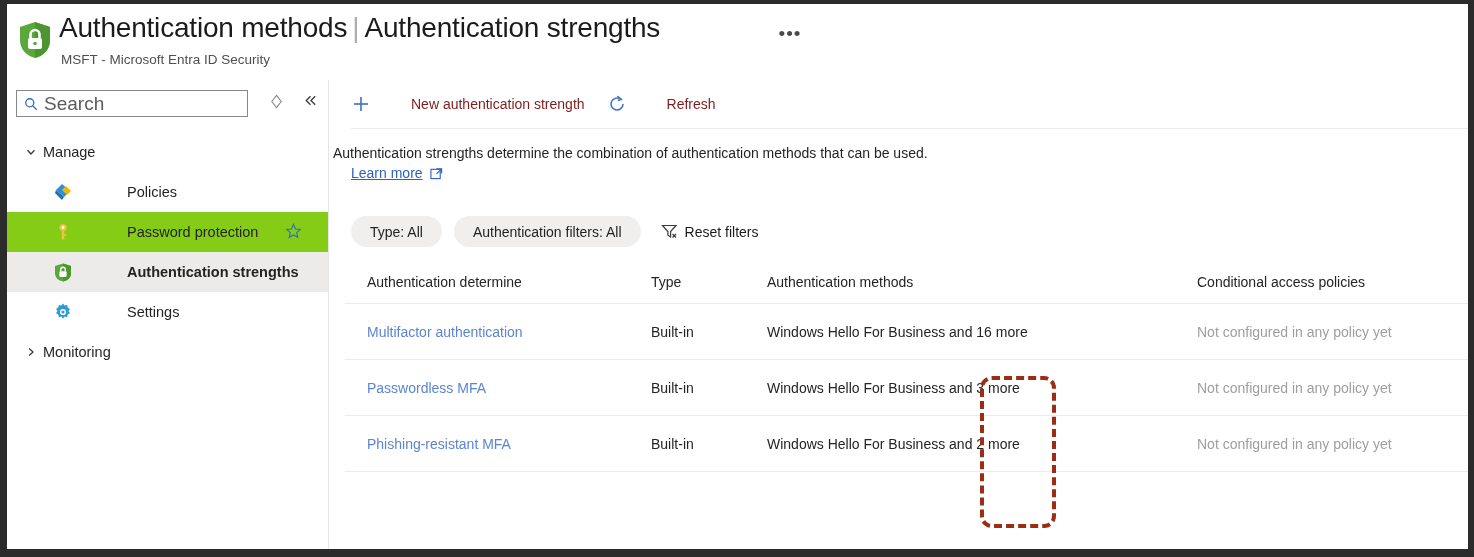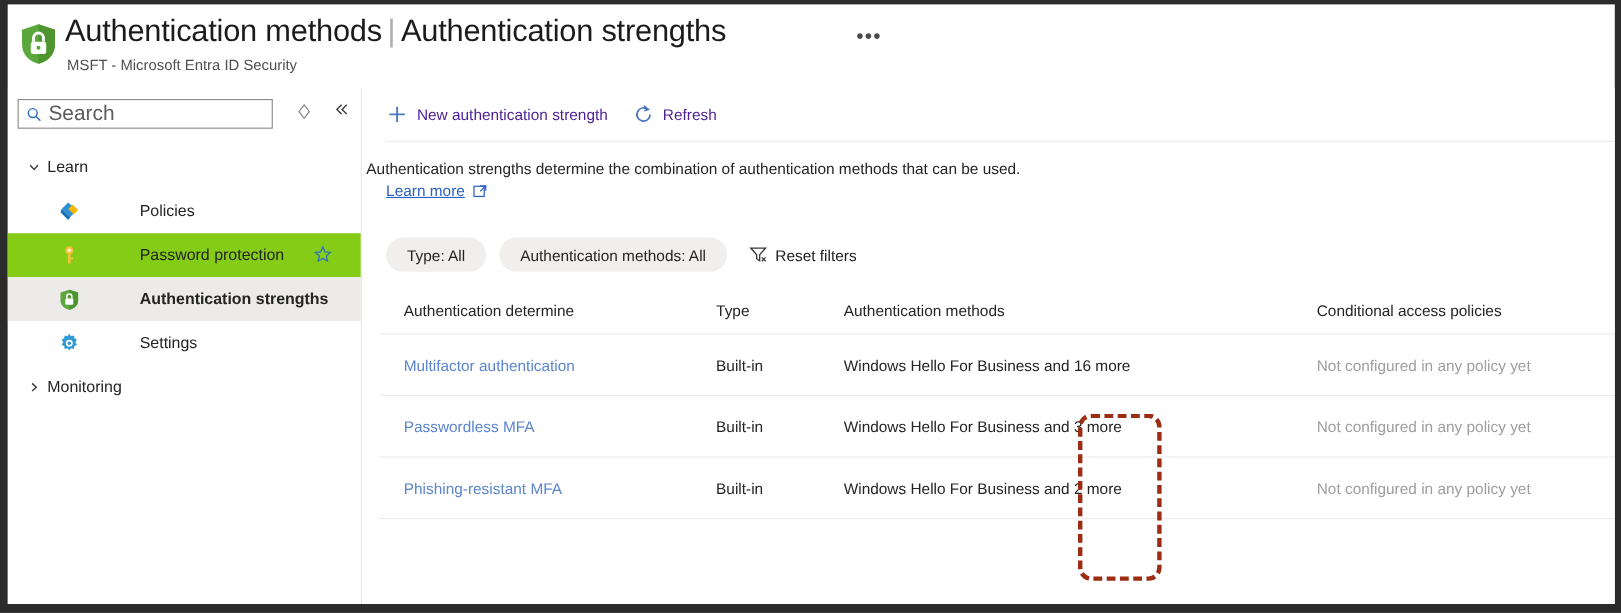--- a/index.html
+++ b/index.html
@@ -98,22 +98,23 @@
 
   
   #rightpane { position: absolute; left: 322px; top: 76px; right: 0; bottom: 0; background: #fff; }
 
   #cmdbar {
     position: absolute; left: 0; top: 0; height: 48px; width: 100%;
     display: flex; align-items: center; padding-left: 22px;
   }
   .cmd-btn {
     display: flex; align-items: center; height: 34px;
-    font-size: 14px; color: #4c1d95; margin-right: 22px;
+    font-size: 14px; color: #7f1d1d; margin-right: 22px;
     white-space: nowrap;
+    gap: 32px;
   }
   .cmd-ico { width: 20px; height: 20px; margin-right: 8px; flex: none; }
   #cmd-underline { position: absolute; left: 22px; top: 48px; width: 1120px; height: 1px; background: #ececec; }
 
   #desc {
     position: absolute; left: 4px; top: 62px;
     font-size: 14px; color: #242424; line-height: 1.6;
   }
   #learn-more {
     position: absolute; left: 22px; top: 85px;
@@ -205,21 +206,21 @@
     </div>
 
     <div style="position:absolute; left:0; top:52px; width:100%;">
 
       <div class="nav-group">
         <span class="nav-chevron">
           <svg viewBox="0 0 12 12" width="12" height="12">
             <polyline points="2.5,4.2 6,8 9.5,4.2" fill="none" stroke="#3b3b3b" stroke-width="1.3"></polyline>
           </svg>
         </span>
-        <span>Learn</span>
+        <span>Manage</span>
       </div>
 
       <div class="nav-item">
         <span class="nav-ico">
           <svg viewBox="0 0 20 20" width="20" height="20">
             <path d="M9 2 L17 9 L11 15 L3 8 Z" fill="#2e8fd6"></path>
             <path d="M3 8 L11 15 L9 18 L2 11 Z" fill="#1f6fb2"></path>
             <path d="M13 4 L18 9 L14 13 L9 8 Z" fill="#f2b705"></path>
           </svg>
         </span>
@@ -313,21 +314,21 @@
         <svg viewBox="0 0 14 14" width="13" height="13">
           <rect x="1" y="2.5" width="10" height="10" fill="none" stroke="#2b61c4" stroke-width="1.2"></rect>
           <polyline points="7,2 12.5,2 12.5,7" fill="none" stroke="#2b61c4" stroke-width="1.2"></polyline>
           <line x1="7" y1="7.5" x2="12.5" y2="2" stroke="#2b61c4" stroke-width="1.2"></line>
         </svg>
       </span>
     </a>
 
     <div id="filters">
       <div class="chip">Type: All</div>
-      <div class="chip">Authentication methods: All</div>
+      <div class="chip">Authentication filters: All</div>
       <div id="reset-filters">
         <span id="funnel-ico">
           <svg viewBox="0 0 17 17" width="17" height="17">
             <polygon points="1.5,2.5 15,2.5 9.6,8.6 9.6,14 6.9,12.2 6.9,8.6" fill="none" stroke="#3b3b3b" stroke-width="1.2"></polygon>
             <line x1="11.5" y1="11" x2="15" y2="14.5" stroke="#3b3b3b" stroke-width="1.2"></line>
             <line x1="15" y1="11" x2="11.5" y2="14.5" stroke="#3b3b3b" stroke-width="1.2"></line>
           </svg>
         </span>
         <span>Reset filters</span>
       </div>

